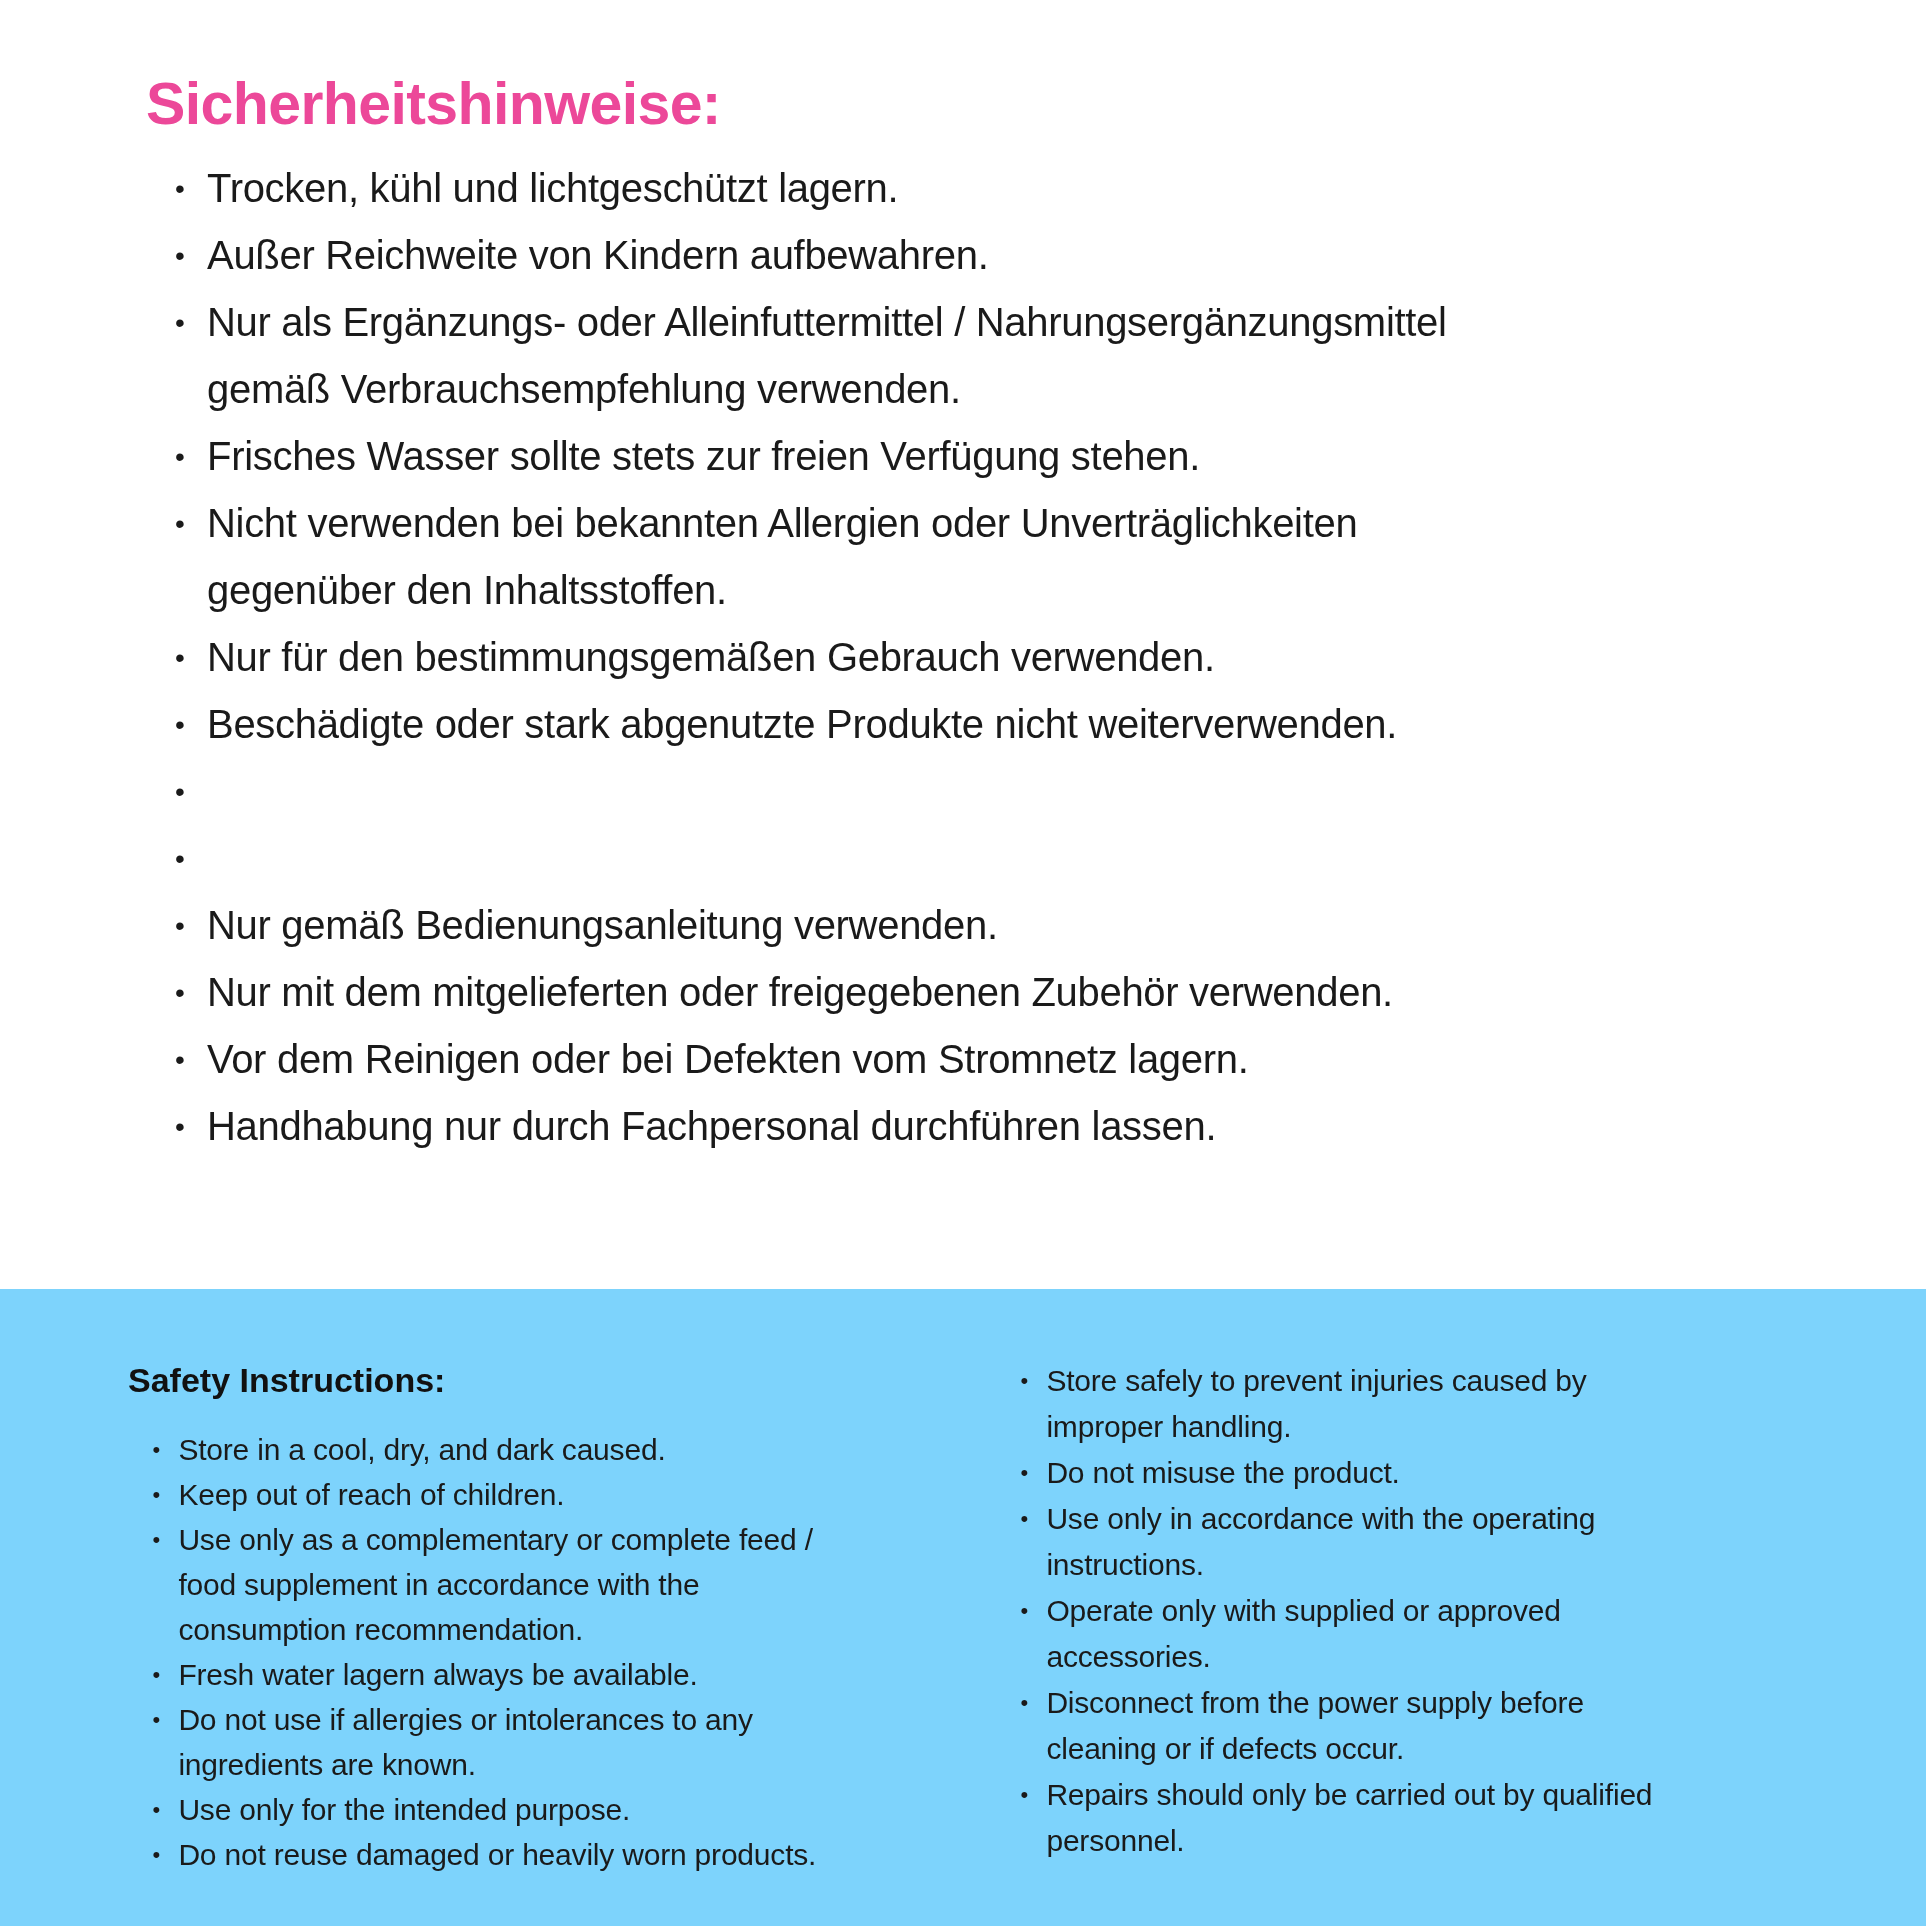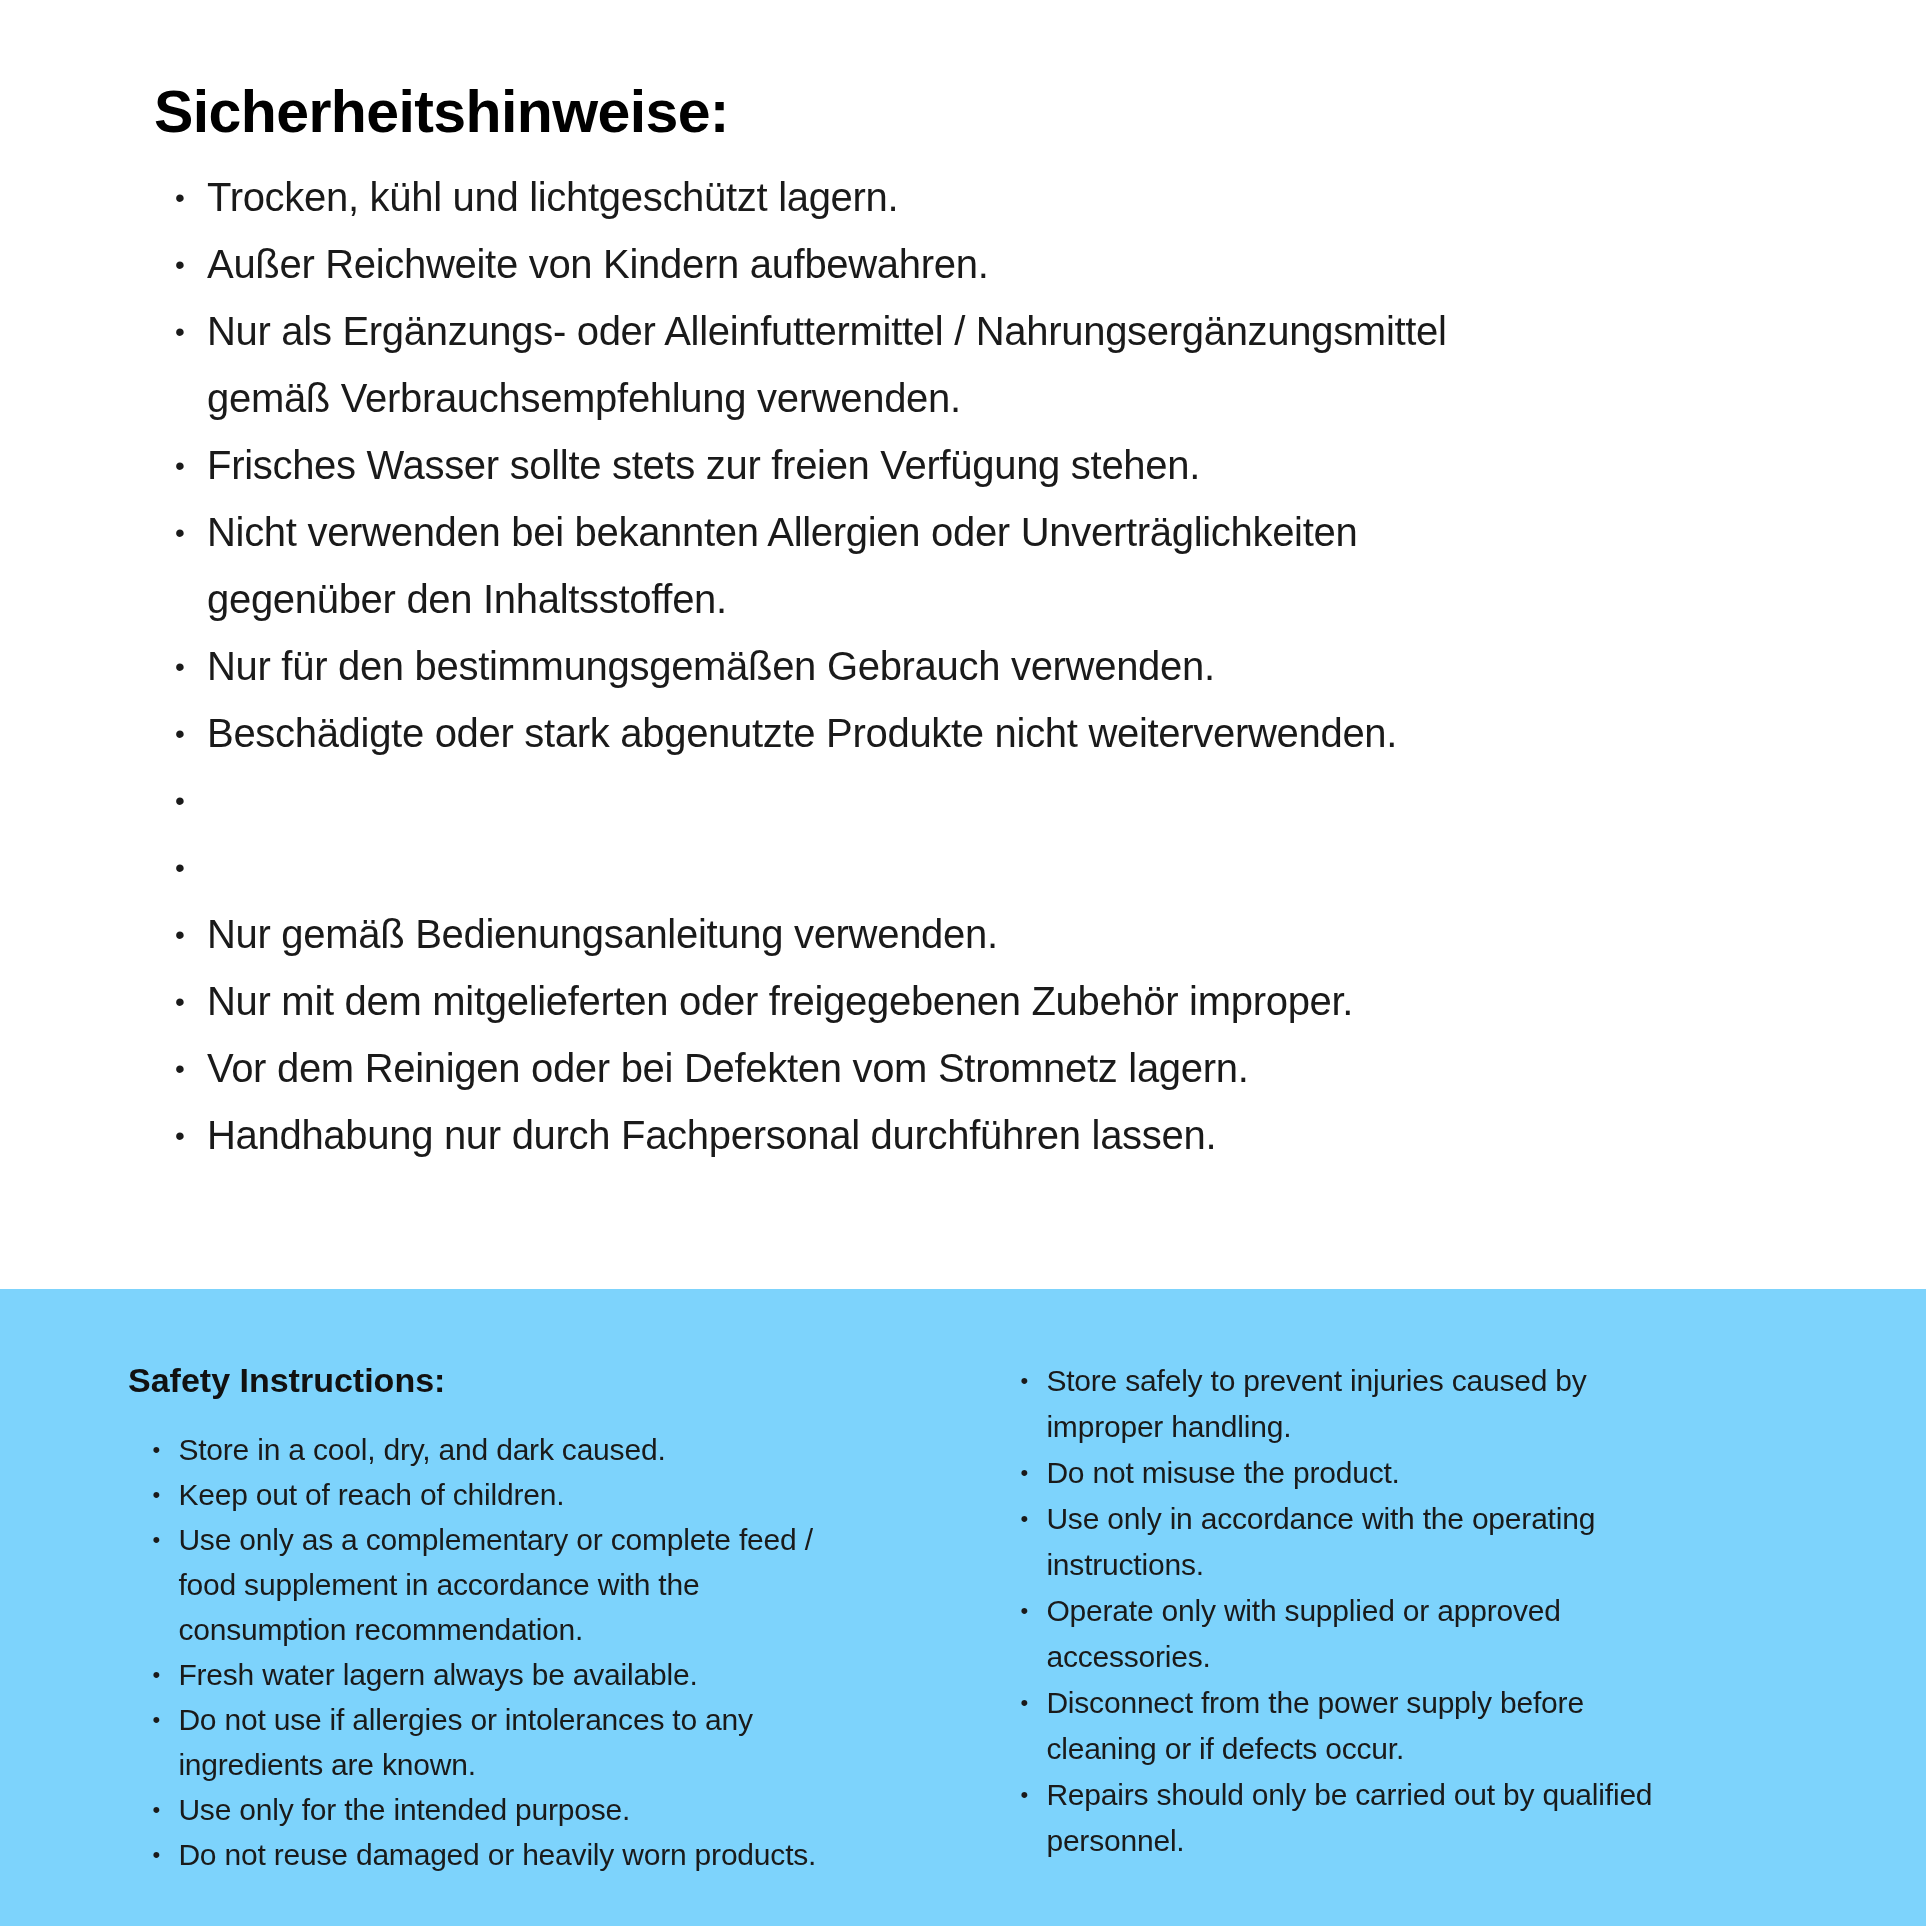--- a/index.html
+++ b/index.html
@@ -11,26 +11,26 @@
     position: relative;
     overflow: hidden;
   }
 
   
   .german-section {
     position: absolute;
     left: 138px; top: 61px; right: 58px;
   }
   .german-title {
-    margin: 16px;
+    margin: 8px;
     font-size: 59px;
     line-height: 71px;
     font-weight: 700;
     letter-spacing: -0.6px;
-    color: #000000;
+    color: #ec4899;
   }
   ul.bullet-list {
     list-style: none;
     margin: 0; padding: 0;
   }
   .german-section ul.bullet-list {
     margin-top: 15.4px;
     padding-left: 37px;
   }
   .german-section li {
@@ -130,21 +130,21 @@
       </li>
     <li>
         <span class="bullet-marker">•</span>
       </li>
     <li>
         <span class="bullet-marker">•</span>
         <span class="item-text">Nur gemäß Bedienungsanleitung verwenden.</span>
       </li>
     <li>
         <span class="bullet-marker">•</span>
-        <span class="item-text">Nur mit dem mitgelieferten oder freigegebenen Zubehör improper.</span>
+        <span class="item-text">Nur mit dem mitgelieferten oder freigegebenen Zubehör verwenden.</span>
       </li>
     <li>
         <span class="bullet-marker">•</span>
         <span class="item-text">Vor dem Reinigen oder bei Defekten vom Stromnetz lagern.</span>
       </li>
     <li>
         <span class="bullet-marker">•</span>
         <span class="item-text">Handhabung nur durch Fachpersonal durchführen lassen.</span>
       </li>
   </ul>

